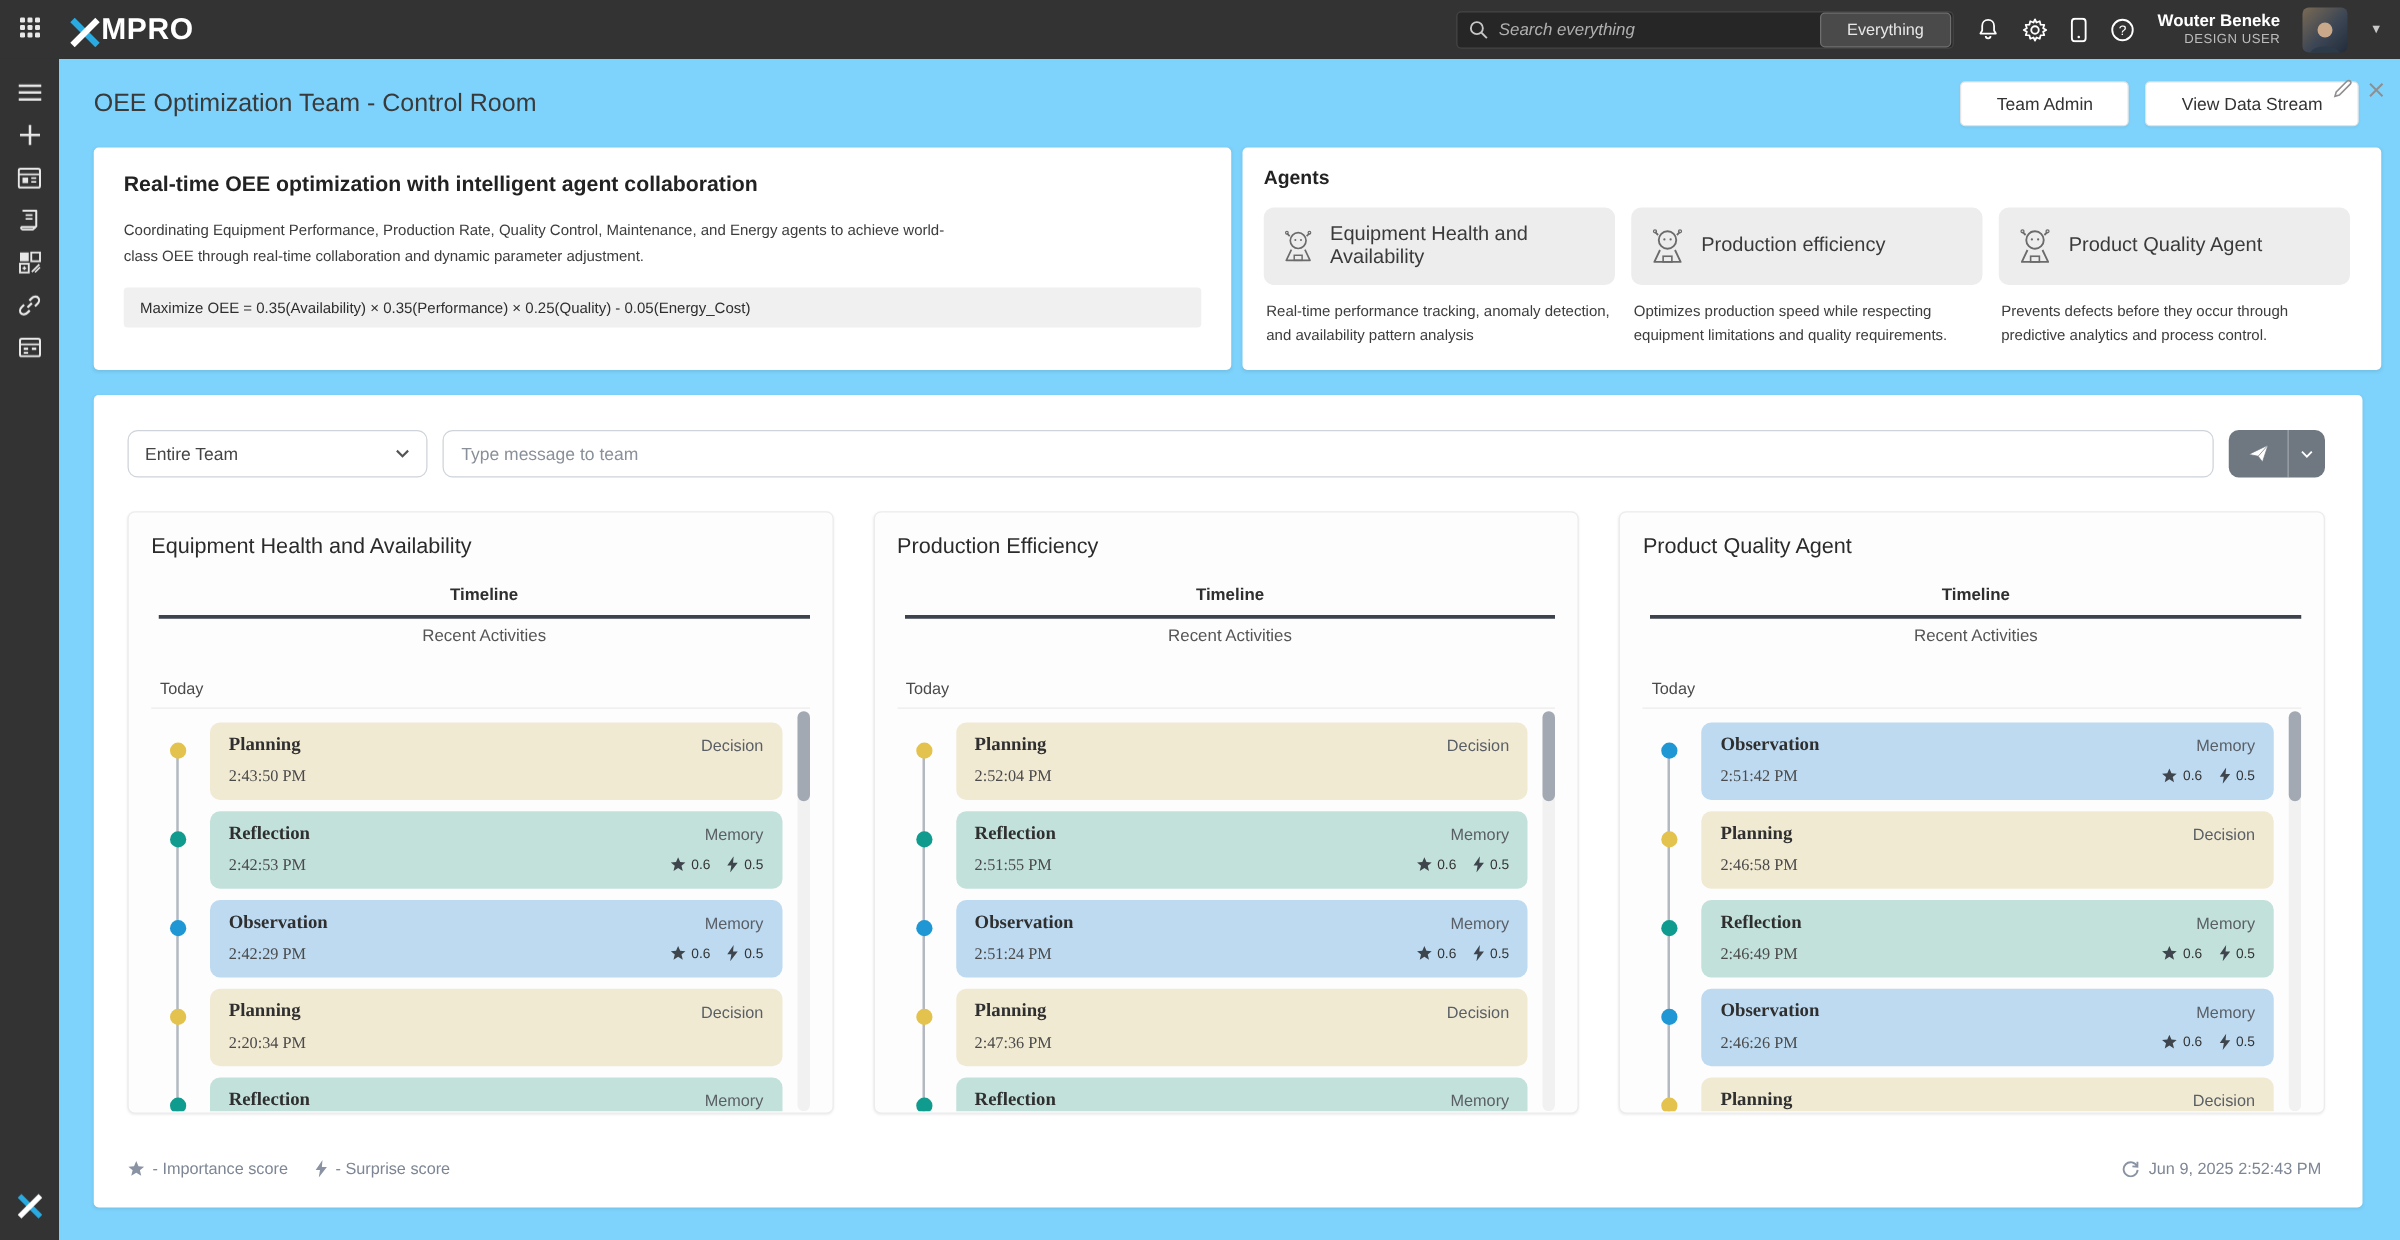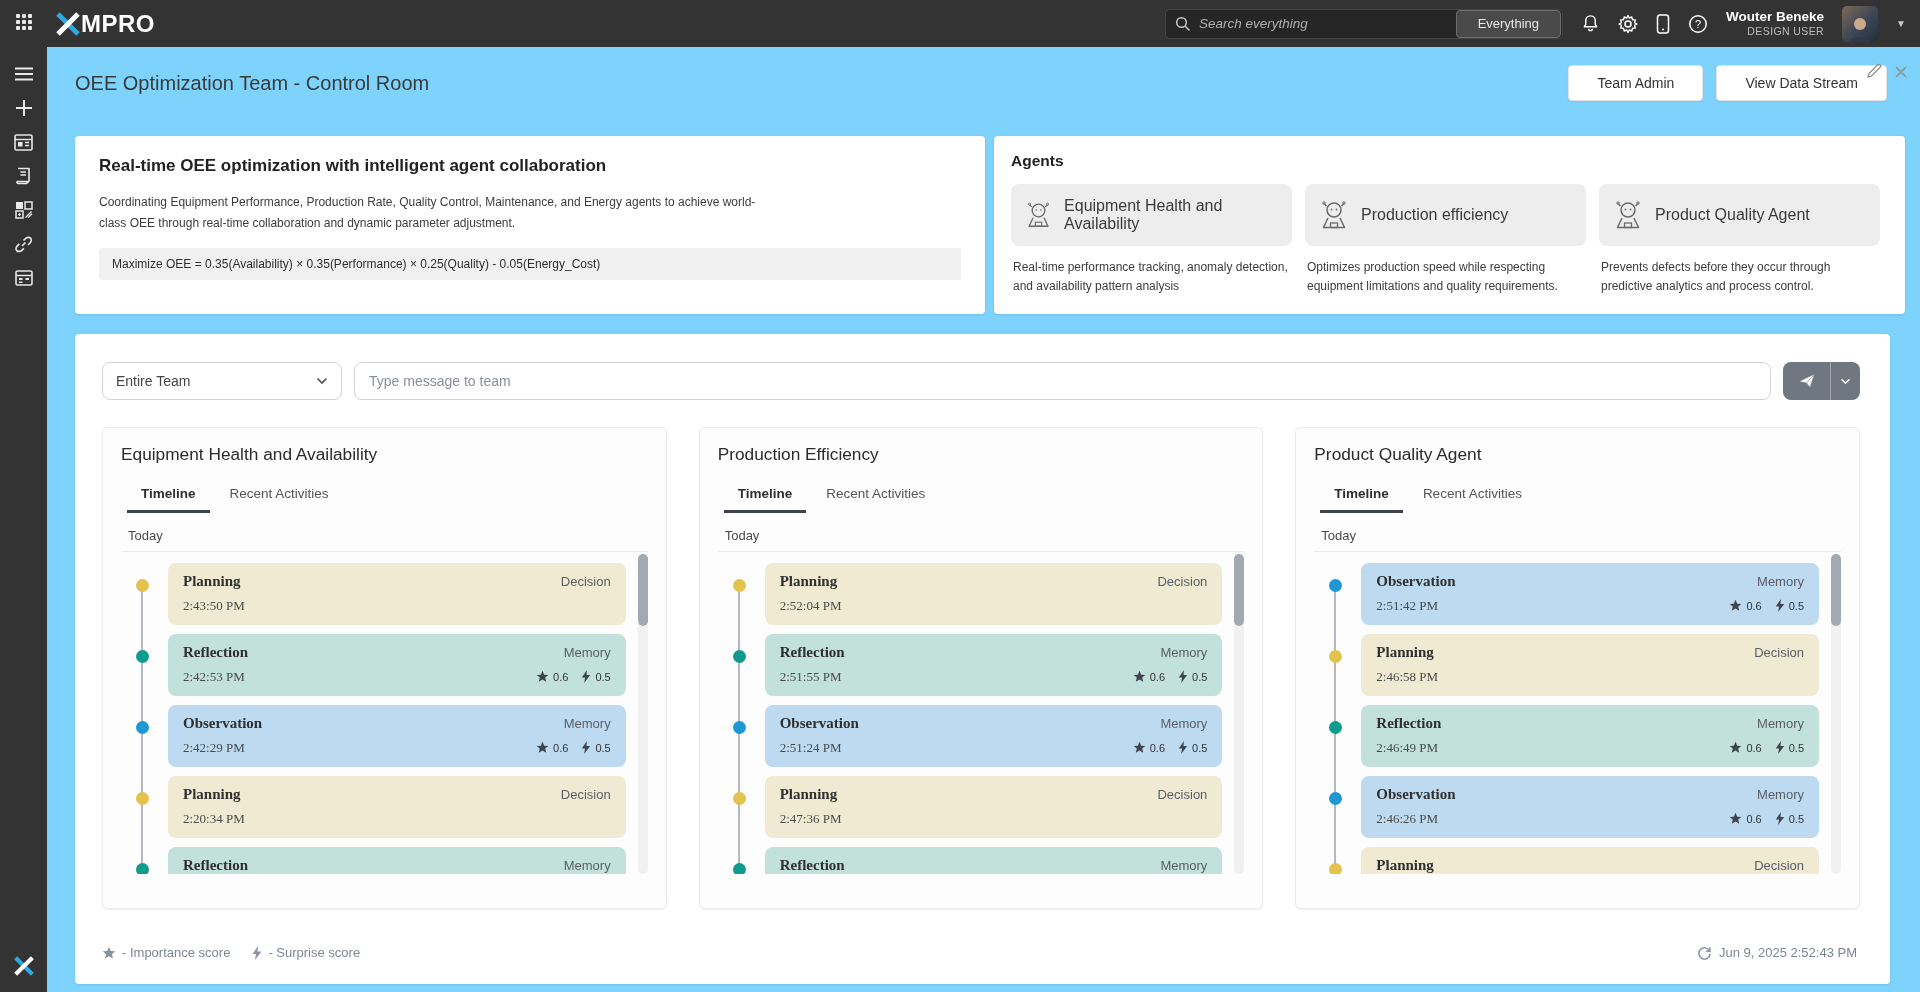--- a/index.html
+++ b/index.html
@@ -5,21 +5,21 @@
   * { margin:0; padding:0; box-sizing:border-box; }
   html,body { width:1920px; height:992px; overflow:hidden; background:#eaeaea;
     font-family:"Liberation Sans", sans-serif; color:#333; }
 
   
   .topbar { position:fixed; top:0; left:0; right:0; height:47px; background:#333333;
     display:flex; align-items:center; padding:0 14px; z-index:50; }
   .apps-grid { width:20px; height:20px; display:grid; grid-template-columns:repeat(3,4px);
     grid-template-rows:repeat(3,4px); gap:2px; cursor:pointer; margin-left:2px; }
   .apps-grid span { background:#e8e8e8; border-radius:1px; }
-  .logo { display:flex; align-items:center; margin-left:20px; }
+  .logo { display:flex; align-items:flex-end; margin-left:20px; }
   .logo svg { display:block; }
   .logo .word { color:#fff; font-weight:bold; font-size:24px; letter-spacing:.5px; margin-left:1px; }
   .topbar-right { margin-left:auto; display:flex; align-items:center; gap:18px; }
   .searchbox { width:398px; height:30px; background:#262626; border:1px solid #454545;
     border-radius:4px; display:flex; align-items:center; padding-left:9px; }
   .searchbox input { flex:1; background:transparent; border:none; outline:none;
     color:#ddd; font-size:13.5px; padding:0 8px; font-family:"Liberation Sans", sans-serif;}
   .searchbox input::placeholder { color:#b0b0b0; font-style:italic; }
   .scope-btn { height:28px; padding:0 21px; background:#4a4a4a; border:1px solid #6f6f6f;
     border-radius:4px; color:#e8e8e8; font-size:13px; cursor:pointer; margin-right:1px; }
@@ -45,21 +45,21 @@
     padding:14px 15px 0 28px; }
   .corner-tools { position:absolute; top:16px; right:12px; display:flex; gap:12px; z-index:10; }
   .corner-tools button { background:none; border:none; cursor:pointer; color:#8f8f8f; font-size:18px; line-height:1; }
 
   .page-head { display:flex; align-items:center; height:44px; }
   .page-title { font-size:20px; color:#3a3a3a; font-weight:normal; }
   .head-actions { margin-left:auto; display:flex; gap:13px; padding-right:18px; }
   .head-actions button { height:36px; padding:0 28px; background:#fff; border:1px solid #e3e3e3;
     border-radius:4px; font-size:14px; color:#333; cursor:pointer; box-shadow:0 1px 2px rgba(0,0,0,.05); }
 
-  .cards-row { display:flex; gap:9px; margin-top:31px; }
+  .cards-row { display:flex; gap:9px; margin-top:13px; }
   .card { background:#fff; border-radius:4px; box-shadow:0 1px 3px rgba(0,0,0,.09); }
   .overview-card { width:910px; height:178px; padding:20px 24px; }
   .overview-title { font-size:17px; font-weight:bold; color:#222; }
   .overview-desc { font-size:12px; color:#3c3c3c; line-height:1.75; margin-top:16px; width:680px; }
   .formula-box { margin-top:14px; background:#f0f0f0; border-radius:3px; padding:9px 13px;
     font-size:12px; color:#2e2e2e; }
 
   .agents-card { flex:1; height:178px; padding:16px 17px; }
   .agents-title { font-size:15.5px; font-weight:bold; color:#222; }
   .agents-grid { display:flex; gap:13px; margin-top:14px; }
@@ -84,21 +84,21 @@
   .send-main { flex:1; display:flex; align-items:center; justify-content:center;
     background:none; border:none; cursor:pointer; }
   .send-divider { width:1px; background:rgba(255,255,255,.35); margin:0; }
   .send-caret { width:29px; display:flex; align-items:center; justify-content:center;
     background:none; border:none; cursor:pointer; }
 
   .agent-cards-row { display:flex; gap:32px; margin-top:27px; }
   .agent-card { flex:1; height:482px; background:#fdfdfd; border:1px solid #ececec;
     border-radius:6px; box-shadow:0 1px 2px rgba(0,0,0,.07); padding:16px 18px 0 18px; overflow:hidden; }
   .ac-title { font-size:17.3px; color:#2b2b2b; font-weight:normal; }
-  .ac-tabs { display:flex; margin-top:15px; }
+  .ac-tabs { display:flex; margin-top:15px;flex-direction:column; }
   .ac-tab { background:none; border:none; cursor:pointer; font-size:13.5px; color:#555;
     padding:6px 14px 9px 14px; margin-left:6px; border-bottom:3px solid transparent; }
   .ac-tab.active { color:#2f2f2f; font-weight:bold; border-bottom-color:#3c434d; }
   .ac-group { margin-top:15px; font-size:13px; color:#4a4a4a; padding:0 0 8px 7px;
     border-bottom:1px solid #ececec; }
   .tl-viewport { position:relative; height:322px; overflow:hidden; padding:11px 22px 0 6px; }
   .tl-items { position:relative; }
   .tl-items::before { content:""; position:absolute; left:14px; top:24px; bottom:-40px;
     width:2px; background:#b3b8c1; }
   .tl-row { display:flex; margin-bottom:9px; position:relative; }

